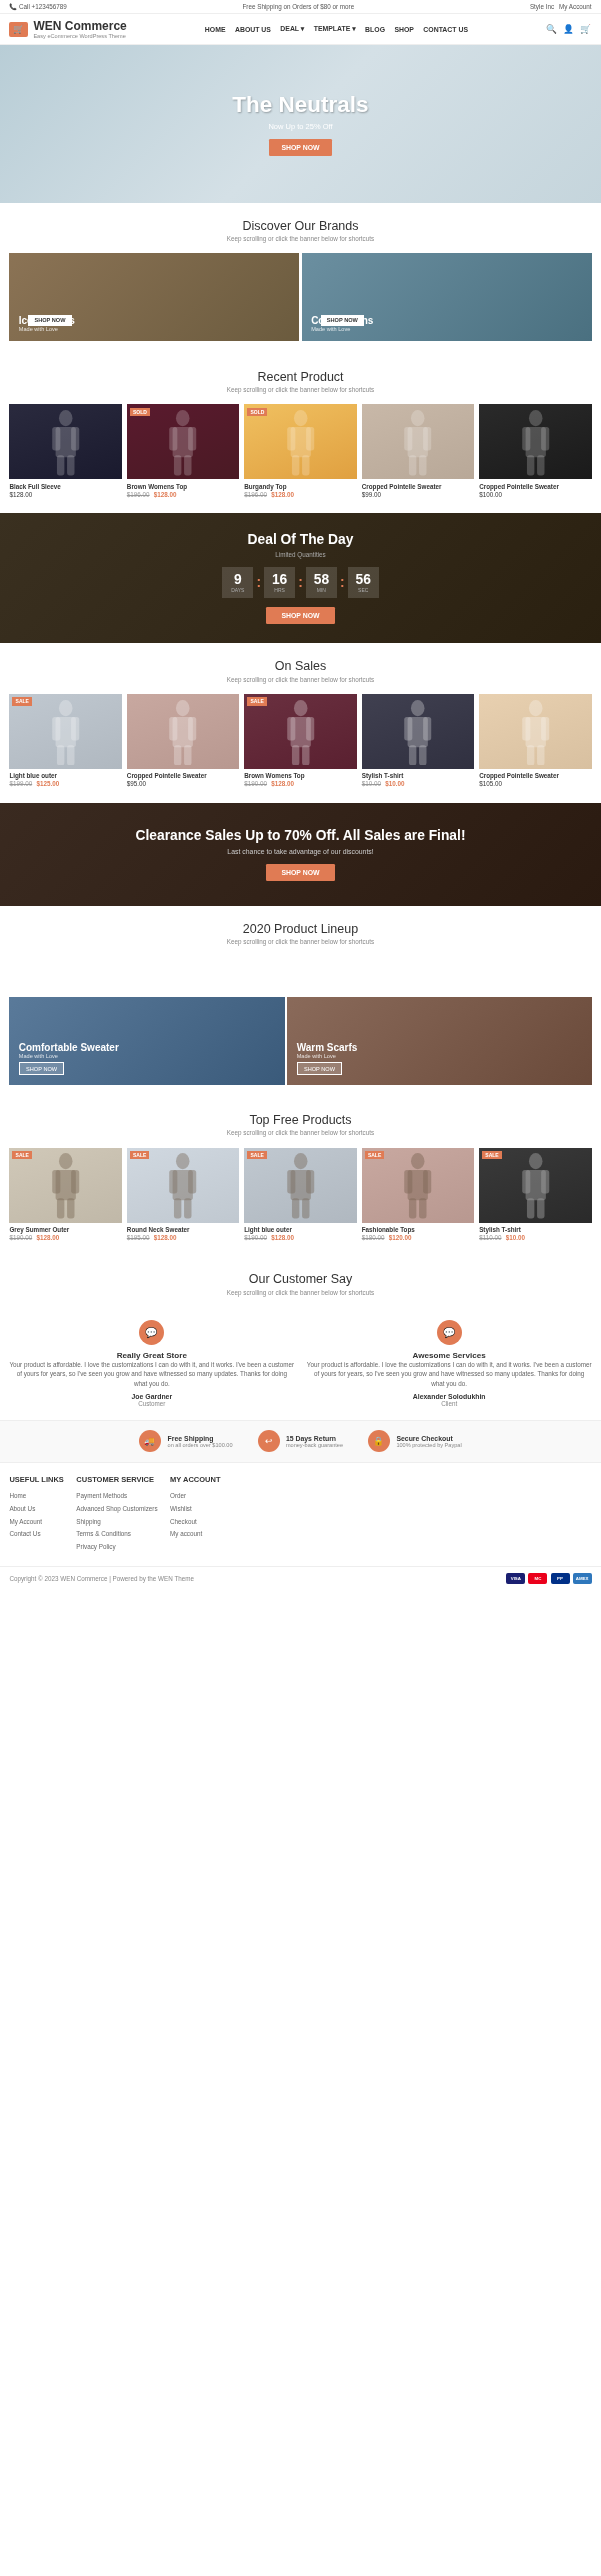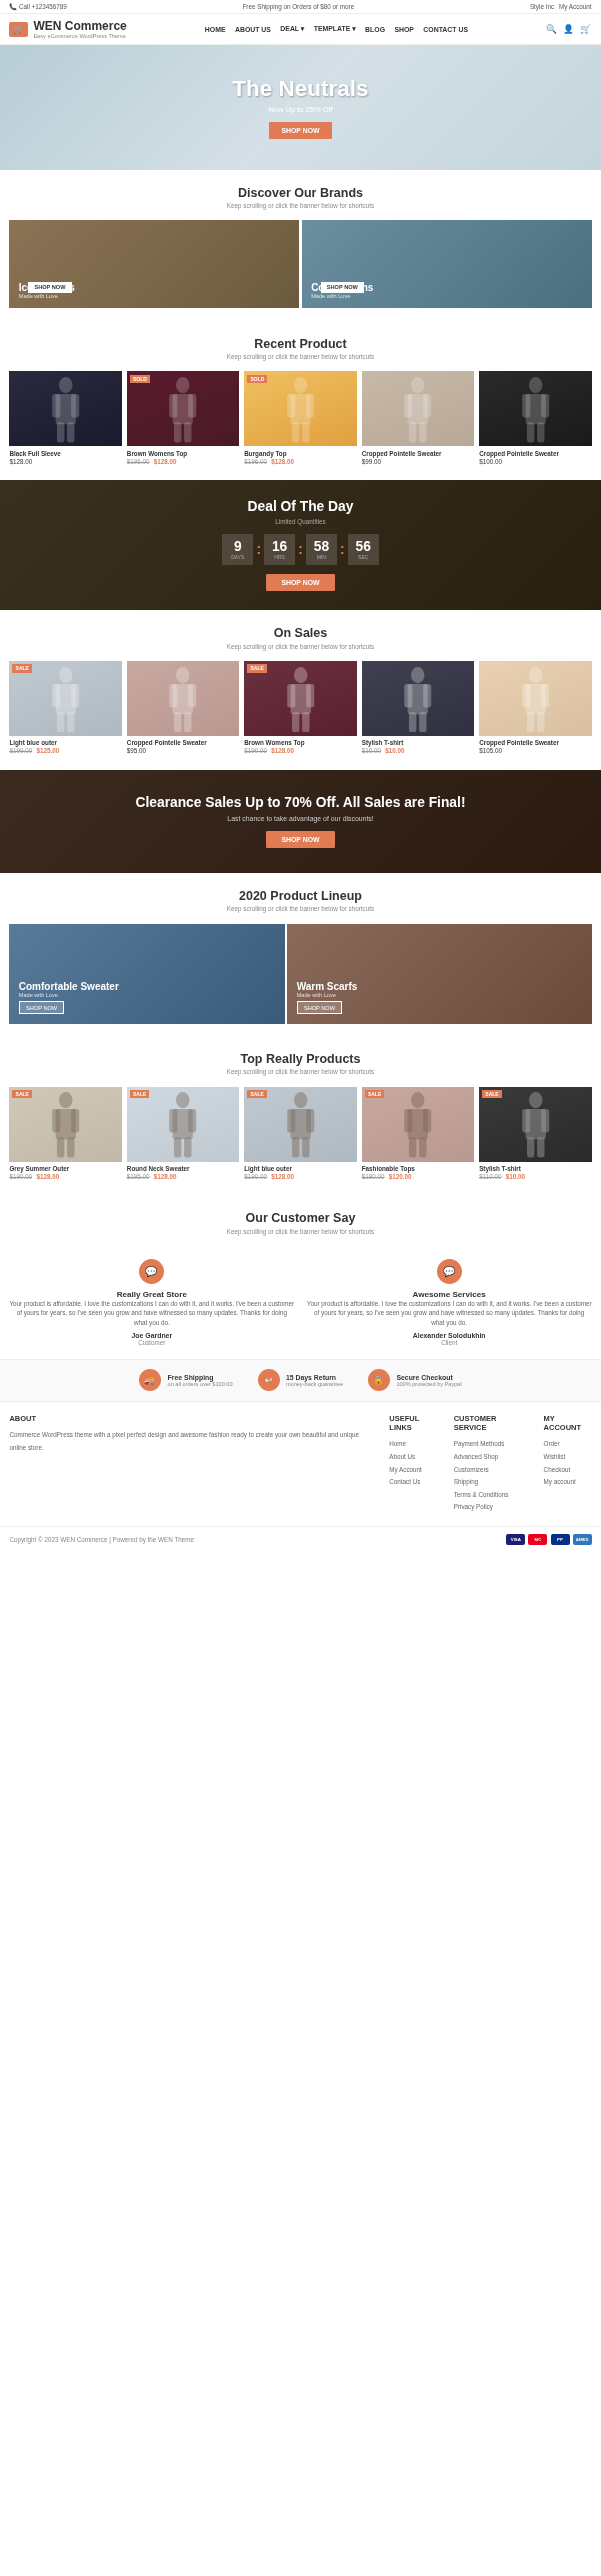--- a/index.html
+++ b/index.html
@@ -16,29 +16,29 @@
     .logo { display: flex; align-items: center; gap: 5px; }
     .logo-icon { width: 19px; height: 15px; background: #e07b54; border-radius: 1.9px; display: flex; align-items: center; justify-content: center; color: white; font-size: 8.8px; }
     .logo-text { font-size: 12px; font-weight: bold; color: #333; }
     .logo-sub { font-size: 5.6px; color: #888; }
     nav { display: flex; gap: 9.4px; font-size: 6.9px; font-weight: bold; color: #333; text-transform: uppercase; }
     nav span { cursor: pointer; display: flex; align-items: center; gap: 1.3px; }
     .header-icons { display: flex; gap: 6.3px; align-items: center; }
     .header-icons span { cursor: pointer; font-size: 8.8px; color: #555; }
 
     
-    .hero { background: linear-gradient(135deg, #b8cdd6 0%, #d4e0e6 50%, #c5d5dc 100%); height: 125px; display: flex; align-items: center; justify-content: center; text-align: center; position: relative; overflow: hidden; }
+    .hero { background: linear-gradient(135deg, #b8cdd6 0%, #d4e0e6 50%, #c5d5dc 100%); height: 158px; display: flex; align-items: center; justify-content: center; text-align: center; position: relative; overflow: hidden; }
     .hero-content { z-index: 2; }
     .hero h1 { font-size: 22.5px; font-weight: bold; color: #fff; text-shadow: 0.6px 0.6px 1.9px rgba(0,0,0,0.3); }
     .hero-sub { color: #fff; font-size: 7.5px; margin: 3.1px 0; }
     .hero-btn { background: #e07b54; color: white; border: none; padding: 5px 12.5px; cursor: pointer; font-size: 6.9px; margin-top: 5px; text-transform: uppercase; font-weight: bold; border-radius: 1.3px; }
 
     
     .section-title { text-align: center; padding: 15.7px 9.4px 5px; }
-    .section-title h2 { font-size: 12.5px; font-weight: bold; color: #333; margin-bottom: 2.5px; }
+    .section-title h2 { font-size: 12.5px; font-weight: normal; color: #333; margin-bottom: 2.5px; }
     .section-title p { font-size: 6.3px; color: #888; }
 
     
     .brands-grid { display: flex; gap: 2.5px; padding: 6.3px 9.4px 12.5px; }
     .brand-card { flex: 1; height: 88px; position: relative; overflow: hidden; }
     .brand-card-1 { background: linear-gradient(135deg, #8B7355 0%, #6B5B3E 100%); }
     .brand-card-2 { background: linear-gradient(135deg, #6B8FA0 0%, #4A7080 100%); }
     .brand-label { position: absolute; bottom: 9.4px; left: 9.4px; color: white; }
     .brand-label h3 { font-size: 10px; font-weight: bold; }
     .brand-label p { font-size: 5.6px; opacity: 0.8; }
@@ -83,21 +83,21 @@
     .on-sale-grid { display: flex; gap: 5px; padding: 6.3px 9.4px 12.5px; }
 
     
     .clearance-section { background: linear-gradient(135deg, #3a2a20 0%, #2a1a10 100%); padding: 25px 9.4px; text-align: center; color: white; }
     .clearance-section h2 { font-size: 13.8px; font-weight: bold; margin-bottom: 5px; }
     .clearance-section p { font-size: 6.9px; color: #ccc; margin-bottom: 9.4px; }
     .clearance-btn { background: #e07b54; color: white; border: none; padding: 5px 15.7px; cursor: pointer; font-size: 6.9px; font-weight: bold; text-transform: uppercase; border-radius: 1.3px; }
 
     
     .lineup-grid { display: flex; gap: 2.5px; padding: 6.3px 9.4px 12.5px; }
-    .lineup-card { flex: 1; height: 100px; position: relative; overflow: hidden; }
+    .lineup-card { flex: 1; height: 88px; position: relative; overflow: hidden; margin-top: 40px; }
     .lineup-card-1 { background: linear-gradient(135deg, #5a7a9a 0%, #3a5a7a 100%); }
     .lineup-card-2 { background: linear-gradient(135deg, #8a6a5a 0%, #6a4a3a 100%); padding-left: 29px; }
     .lineup-label { position: absolute; bottom: 9.4px; left: 9.4px; color: white; }
     .lineup-label h3 { font-size: 10px; font-weight: bold; }
     .lineup-label p { font-size: 5.6px; opacity: 0.8; }
     .lineup-shop-btn { background: rgba(255,255,255,0.2); color: white; border: 0.6px solid white; padding: 2.5px 6.3px; font-size: 5.6px; cursor: pointer; margin-top: 3.1px; }
 
     
     .top-rated-grid { display: flex; gap: 5px; padding: 6.3px 9.4px 12.5px; }
 
@@ -475,21 +475,21 @@
   <div class="lineup-card lineup-card-2">
     <div class="lineup-label">
       <h3>Warm Scarfs</h3>
       <p>Made with Love</p>
       <button class="lineup-shop-btn">SHOP NOW</button>
     </div>
   </div>
 </div>
 
 <div class="section-title">
-  <h2>Top Really Products</h2>
+  <h2>Top Free Products</h2>
   <p>Keep scrolling or click the banner below for shortcuts</p>
 </div>
 <div class="top-rated-grid products-grid">
   <div class="product-card">
     <div class="product-img product-img-11">
       <div class="sold-badge">SALE</div>
       <div class="person-silhouette">
           <svg viewBox="0 0 60 100" fill="rgba(100,80,60,0.5)">
             <ellipse cx="30" cy="15" rx="10" ry="12"></ellipse>
             <rect x="15" y="28" width="30" height="45" rx="4"></rect>
@@ -641,24 +641,20 @@
     <div class="feature-text">
       <h4>Secure Checkout</h4>
       <p>100% protected by Paypal</p>
     </div>
   </div>
 </div>
 
 <div class="footer">
   <div class="footer-grid">
     <div class="footer-col">
-      <h4>About</h4>
-      <p>Commerce WordPress theme with a pixel perfect design and awesome fashion ready to create your own beautiful and unique online store.</p>
-    </div>
-    <div class="footer-col">
       <h4>Useful Links</h4>
       <a>Home</a>
       <a>About Us</a>
       <a>My Account</a>
       <a>Contact Us</a>
     </div>
     <div class="footer-col">
       <h4>Customer Service</h4>
       <a>Payment Methods</a>
       <a>Advanced Shop Customizers</a>

